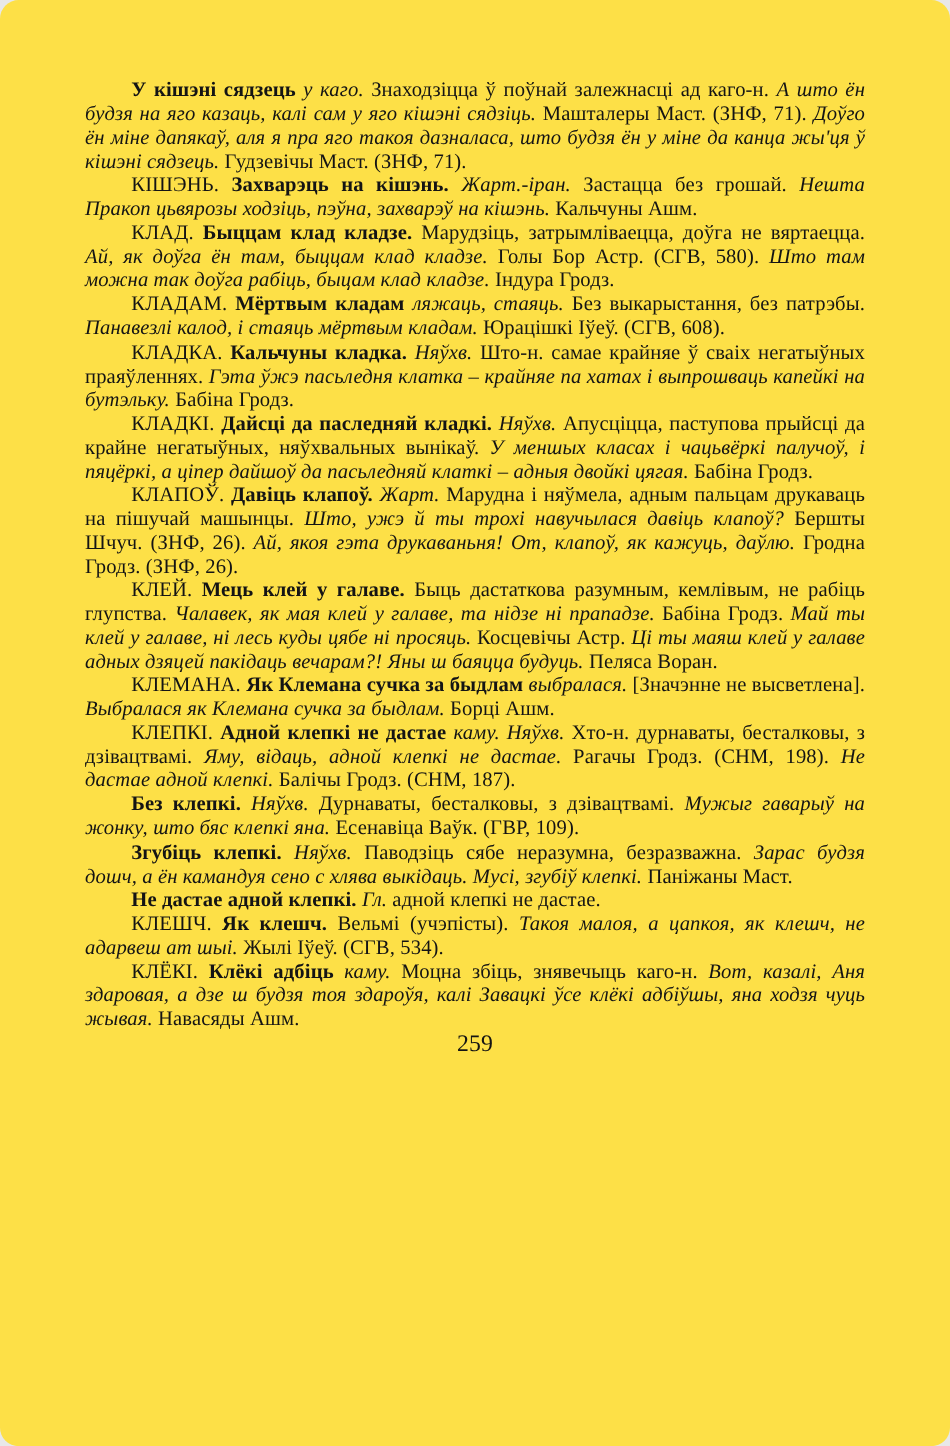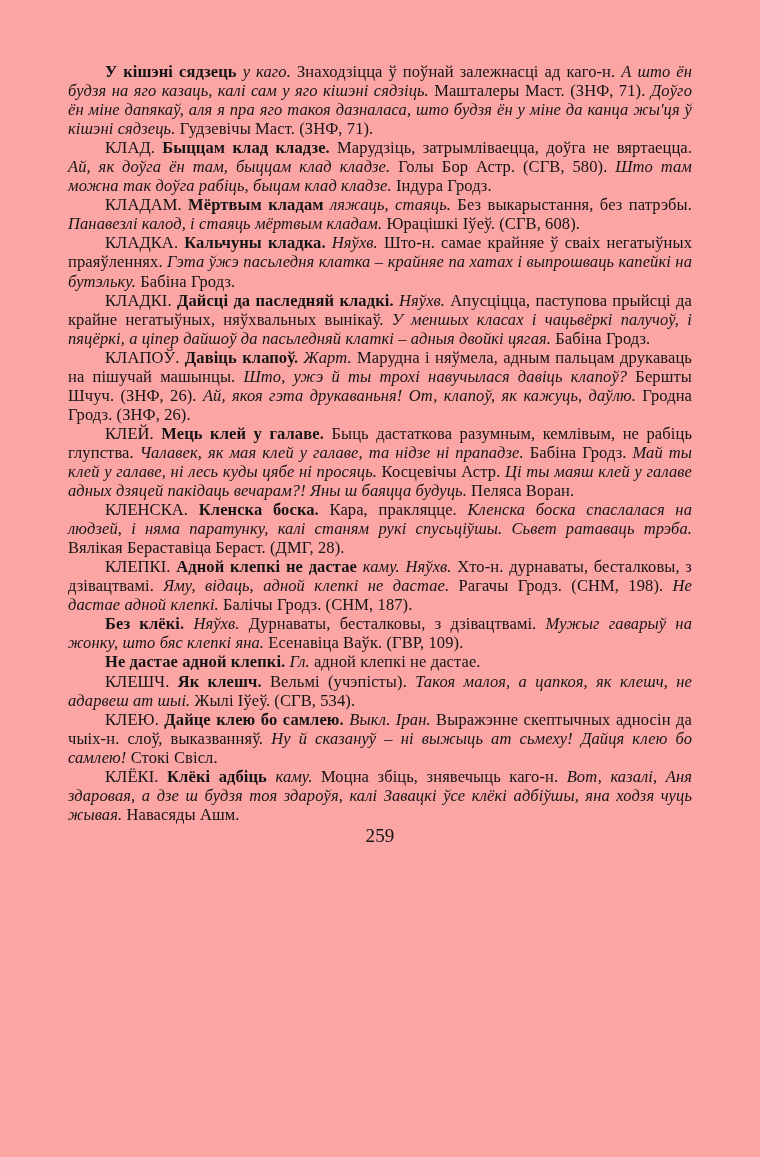--- a/index.html
+++ b/index.html
@@ -5,24 +5,25 @@
   html, body {
     margin: 0;
     padding: 0;
     background: #e8e8e8;
   }
   .page {
     position: relative;
     width: 760px;
     height: 1157px;
     margin: 0 auto;
-    background: #fca5a5;
+    background: #fde047;
     color: #141414;
     font-family: "Liberation Serif", "DejaVu Serif", serif;
     overflow: hidden;
+    border-radius: 15px;
   }
   .text-block {
     position: absolute;
     left: 68px;
     top: 62px;
     width: 624px;
     font-size: 16.5px;
     line-height: 19.05px;
     text-align: justify;
     letter-spacing: 0.1px;
@@ -41,28 +42,29 @@
     text-indent: 0;
     font-size: 19px;
   }
 </style>
 </head>
 <body>
 
 <div class="page">
   <div class="text-block">
     <p class="entry"><span class="r-b">У кішэні сядзець</span><span class="r-i"> у каго.</span><span class="r-n"> Знаходзіцца ў поўнай залежнасці ад каго-н. </span><span class="r-i">А што ён будзя на яго казаць, калі сам у яго кішэні сядзіць.</span><span class="r-n"> Машталеры Маст. (ЗНФ, 71). </span><span class="r-i">Доўго ён міне дапякаў, аля я пра яго такоя дазналаса, што будзя ён у міне да канца жы'ця ў кішэні сядзець.</span><span class="r-n"> Гудзевічы Маст. (ЗНФ, 71).</span></p>
+    <p class="entry"><span class="r-n">КІШЭНЬ. </span><span class="r-b">Захварэць на кішэнь.</span><span class="r-i"> Жарт.-іран.</span><span class="r-n"> Застацца без грошай. </span><span class="r-i">Нешта Пракоп цьвярозы ходзіць, пэўна, захварэў на кішэнь.</span><span class="r-n"> Кальчуны Ашм.</span></p>
     <p class="entry"><span class="r-n">КЛАД. </span><span class="r-b">Быццам клад кладзе.</span><span class="r-n"> Марудзіць, затрымліваецца, доўга не вяртаецца. </span><span class="r-i">Ай, як доўга ён там, быццам клад кладзе.</span><span class="r-n"> Голы Бор Астр. (СГВ, 580). </span><span class="r-i">Што там можна так доўга рабіць, быцам клад кладзе.</span><span class="r-n"> Індура Гродз.</span></p>
     <p class="entry"><span class="r-n">КЛАДАМ. </span><span class="r-b">Мёртвым кладам</span><span class="r-i"> ляжаць, стаяць.</span><span class="r-n"> Без выкарыстання, без патрэбы. </span><span class="r-i">Панавезлі калод, і стаяць мёртвым кладам.</span><span class="r-n"> Юрацішкі Іўеў. (СГВ, 608).</span></p>
     <p class="entry"><span class="r-n">КЛАДКА. </span><span class="r-b">Кальчуны кладка.</span><span class="r-i"> Няўхв.</span><span class="r-n"> Што-н. самае крайняе ў сваіх негатыўных праяўленнях. </span><span class="r-i">Гэта ўжэ пасьледня клатка – крайняе па хатах і выпрошваць капейкі на бутэльку.</span><span class="r-n"> Бабіна Гродз.</span></p>
     <p class="entry"><span class="r-n">КЛАДКІ. </span><span class="r-b">Дайсці да паследняй кладкі.</span><span class="r-i"> Няўхв.</span><span class="r-n"> Апусціцца, паступова прыйсці да крайне негатыўных, няўхвальных вынікаў. </span><span class="r-i">У меншых класах і чацьвёркі палучоў, і пяцёркі, а ціпер дайшоў да пасьледняй клаткі – адныя двойкі цягая.</span><span class="r-n"> Бабіна Гродз.</span></p>
     <p class="entry"><span class="r-n">КЛАПОЎ. </span><span class="r-b">Давіць клапоў.</span><span class="r-i"> Жарт.</span><span class="r-n"> Марудна і няўмела, адным пальцам друкаваць на пішучай машынцы. </span><span class="r-i">Што, ужэ й ты трохі навучылася давіць клапоў?</span><span class="r-n"> Бершты Шчуч. (ЗНФ, 26). </span><span class="r-i">Ай, якоя гэта друкаваньня! От, клапоў, як кажуць, даўлю.</span><span class="r-n"> Гродна Гродз. (ЗНФ, 26).</span></p>
     <p class="entry"><span class="r-n">КЛЕЙ. </span><span class="r-b">Мець клей у галаве.</span><span class="r-n"> Быць дастаткова разумным, кемлівым, не рабіць глупства. </span><span class="r-i">Чалавек, як мая клей у галаве, та нідзе ні прападзе.</span><span class="r-n"> Бабіна Гродз. </span><span class="r-i">Май ты клей у галаве, ні лесь куды цябе ні просяць.</span><span class="r-n"> Косцевічы Астр. </span><span class="r-i">Ці ты маяш клей у галаве адных дзяцей пакідаць вечарам?! Яны ш баяцца будуць.</span><span class="r-n"> Пеляса Воран.</span></p>
-    <p class="entry"><span class="r-n">КЛЕНСКА. </span><span class="r-b">Кленска боска.</span><span class="r-n"> Кара, пракляцце. </span><span class="r-i">Кленска боска спаслалася на людзей, і няма паратунку, калі станям рукі спусьціўшы. Сьвет ратаваць трэба.</span><span class="r-n"> Вялікая Бераставіца Бераст. (ДМГ, 28).</span></p>
+    <p class="entry"><span class="r-n">КЛЕМАНА. </span><span class="r-b">Як Клемана сучка за быдлам</span><span class="r-i"> выбралася.</span><span class="r-n"> [Значэнне не высветлена]. </span><span class="r-i">Выбралася як Клемана сучка за быдлам.</span><span class="r-n"> Борці Ашм.</span></p>
     <p class="entry"><span class="r-n">КЛЕПКІ. </span><span class="r-b">Адной клепкі не дастае</span><span class="r-i"> каму. Няўхв.</span><span class="r-n"> Хто-н. дурнаваты, бесталковы, з дзівацтвамі. </span><span class="r-i">Яму, відаць, адной клепкі не дастае.</span><span class="r-n"> Рагачы Гродз. (СНМ, 198). </span><span class="r-i">Не дастае адной клепкі.</span><span class="r-n"> Балічы Гродз. (СНМ, 187).</span></p>
-    <p class="entry"><span class="r-b">Без клёкі.</span><span class="r-i"> Няўхв.</span><span class="r-n"> Дурнаваты, бесталковы, з дзівацтвамі. </span><span class="r-i">Мужыг гаварыў на жонку, што бяс клепкі яна.</span><span class="r-n"> Есенавіца Ваўк. (ГВР, 109).</span></p>
+    <p class="entry"><span class="r-b">Без клепкі.</span><span class="r-i"> Няўхв.</span><span class="r-n"> Дурнаваты, бесталковы, з дзівацтвамі. </span><span class="r-i">Мужыг гаварыў на жонку, што бяс клепкі яна.</span><span class="r-n"> Есенавіца Ваўк. (ГВР, 109).</span></p>
+    <p class="entry"><span class="r-b">Згубіць клепкі.</span><span class="r-i"> Няўхв.</span><span class="r-n"> Паводзіць сябе неразумна, безразважна. </span><span class="r-i">Зарас будзя дошч, а ён камандуя сено с хлява выкідаць. Мусі, згубіў клепкі.</span><span class="r-n"> Паніжаны Маст.</span></p>
     <p class="entry"><span class="r-b">Не дастае адной клепкі.</span><span class="r-i"> Гл.</span><span class="r-n"> адной клепкі не дастае.</span></p>
     <p class="entry"><span class="r-n">КЛЕШЧ. </span><span class="r-b">Як клешч.</span><span class="r-n"> Вельмі (учэпісты). </span><span class="r-i">Такоя малоя, а цапкоя, як клешч, не адарвеш ат шыі.</span><span class="r-n"> Жылі Іўеў. (СГВ, 534).</span></p>
-    <p class="entry"><span class="r-n">КЛЕЮ. </span><span class="r-b">Дайце клею бо самлею.</span><span class="r-i"> Выкл. Іран.</span><span class="r-n"> Выражэнне скептычных адносін да чыіх-н. слоў, выказванняў. </span><span class="r-i">Ну й сказануў – ні выжыць ат сьмеху! Дайця клею бо самлею!</span><span class="r-n"> Стокі Свісл.</span></p>
     <p class="entry"><span class="r-n">КЛЁКІ. </span><span class="r-b">Клёкі адбіць</span><span class="r-i"> каму.</span><span class="r-n"> Моцна збіць, знявечыць каго-н. </span><span class="r-i">Вот, казалі, Аня здаровая, а дзе ш будзя тоя здароўя, калі Завацкі ўсе клёкі адбіўшы, яна ходзя чуць жывая.</span><span class="r-n"> Навасяды Ашм.</span></p>
     <div class="page-number">259</div>
   </div>
 </div>
 
 </body></html>

